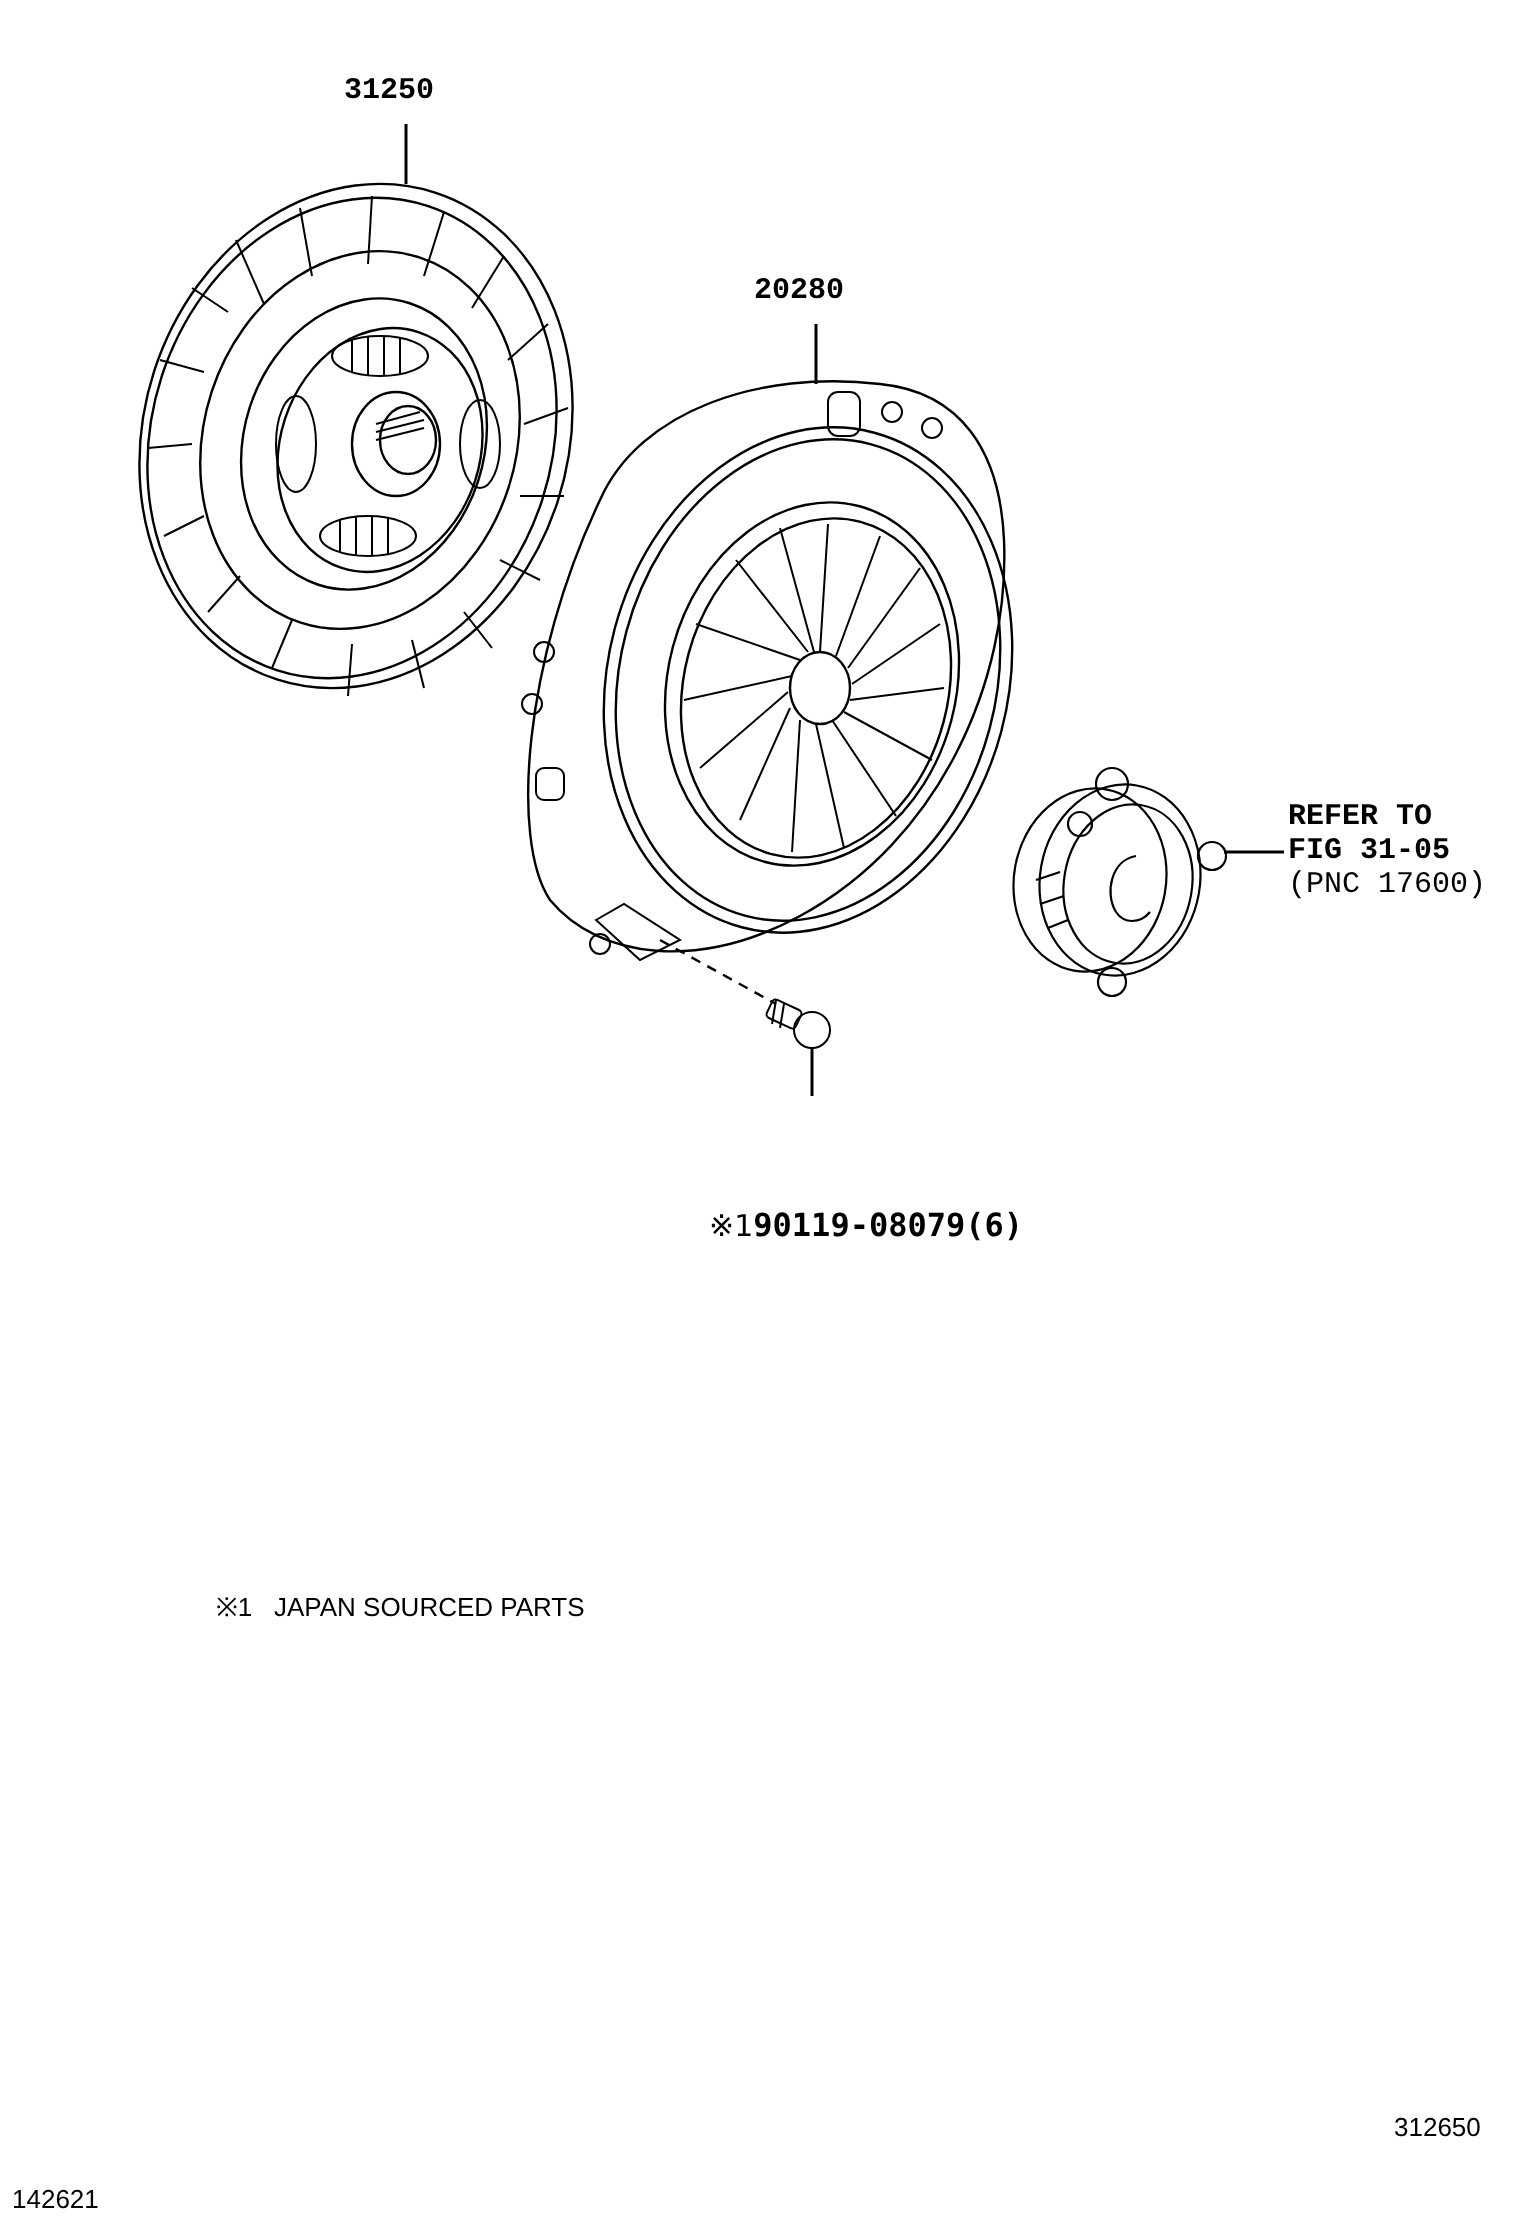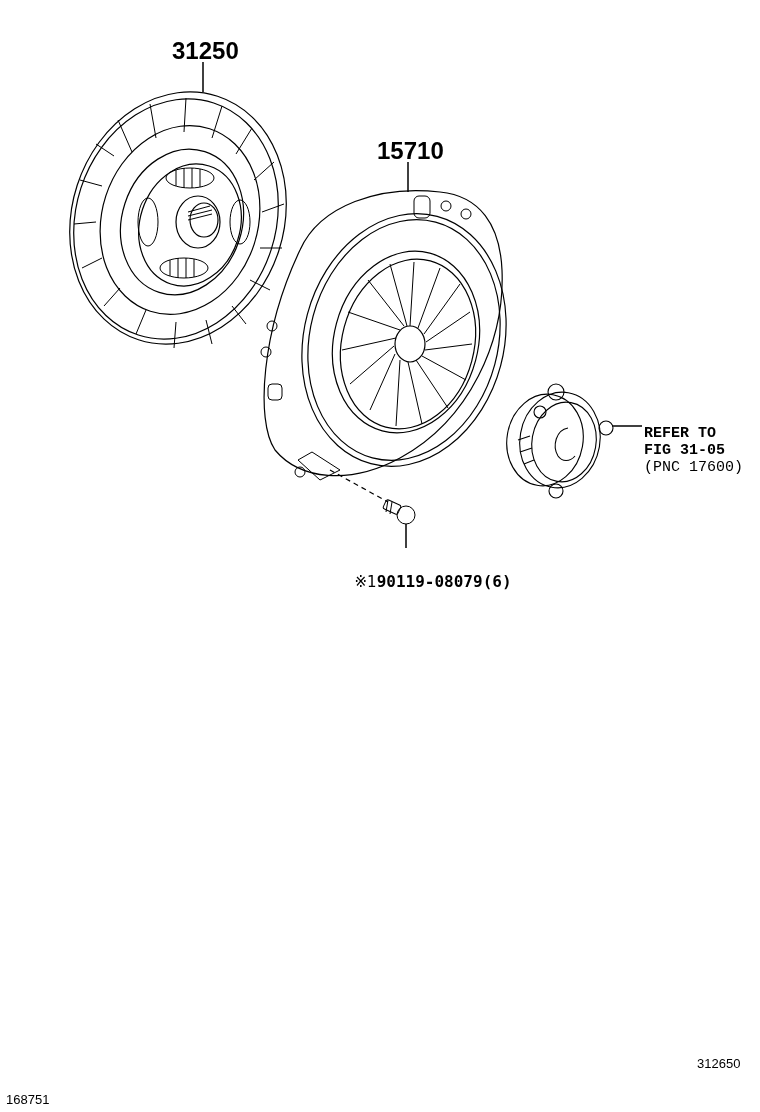--- a/index.html
+++ b/index.html
@@ -1,18 +1,18 @@
 <!DOCTYPE html>
 <html><head>
   <meta charset="utf-8">
   <style>
     html, body { margin: 0; padding: 0; background: #ffffff; }
     body { width: 760px; height: 1112px; position: relative; overflow: hidden; font-family: "DejaVu Sans Mono", monospace; color: #000; }
     .abs { position: absolute; }
-    .pnc { font-family: Liberation Sans, sans-serif; font-weight: bold; font-size: 24px; letter-spacing: 0px; }
+    .pnc { font-family: Liberation Mono, monospace; font-weight: bold; font-size: 15px; letter-spacing: 0px; }
     .ref { font-family: "Liberation Mono", monospace; font-weight: bold; font-size: 15px; line-height: 17px; }
     .part { font-family: "DejaVu Sans Mono", monospace; font-weight: bold; font-size: 16px; line-height: 22px; white-space: pre; }
     .mark { font-family: "DejaVu Sans", sans-serif; font-weight: normal; font-size: 15px; }
     .note { font-family: "Liberation Sans", sans-serif; font-size: 13px; line-height: 19px; white-space: pre; }
     .fig { font-family: "Liberation Sans", sans-serif; font-size: 13px; }
     svg { position: absolute; left: 0; top: 0; }
   </style>
 </head>
 <body>
 
@@ -127,31 +127,32 @@
     <circle cx="606" cy="428" r="7"></circle>
     <circle cx="556" cy="491" r="7"></circle>
     <circle cx="540" cy="412" r="6"></circle>
     <line x1="518" y1="440" x2="530" y2="436"></line>
     <line x1="520" y1="452" x2="532" y2="448"></line>
     <line x1="524" y1="464" x2="534" y2="460"></line>
   </g>
 </svg>
 
 <div class="abs pnc" style="left:172px; top:37px;">31250</div>
-<div class="abs pnc" style="left:377px; top:137px;">15710</div>
+<div class="abs pnc" style="left:377px; top:137px;">20280</div>
 
-<div class="abs ref" style="left:644px; top:400px;margin-top:25px;">
+<div class="abs ref" style="left:644px; top:400px;">
   <div>REFER TO</div>
   <div>FIG 31-05</div>
   <div style="font-weight:normal;">(PNC 17600)</div>
 </div>
 
-<div class="abs" style="left:316px; top:549px;">
+<div class="abs" style="left:316px; top:580px;">
   <div class="part">
     <span class="mark">※1</span><span>90119-08079</span><span>(6)</span>
   </div>
 </div>
 
 <div class="abs" style="left:108px; top:794px;">
+  <div class="note"><span>※1</span>   <span>JAPAN SOURCED PARTS</span></div>
 </div>
 
-<div class="abs fig" style="left:6px; top:1092px;">168751</div>
+<div class="abs fig" style="left:6px; top:1092px;">142621</div>
 <div class="abs fig" style="left:697px; top:1056px;">312650</div>
 
 </body></html>

